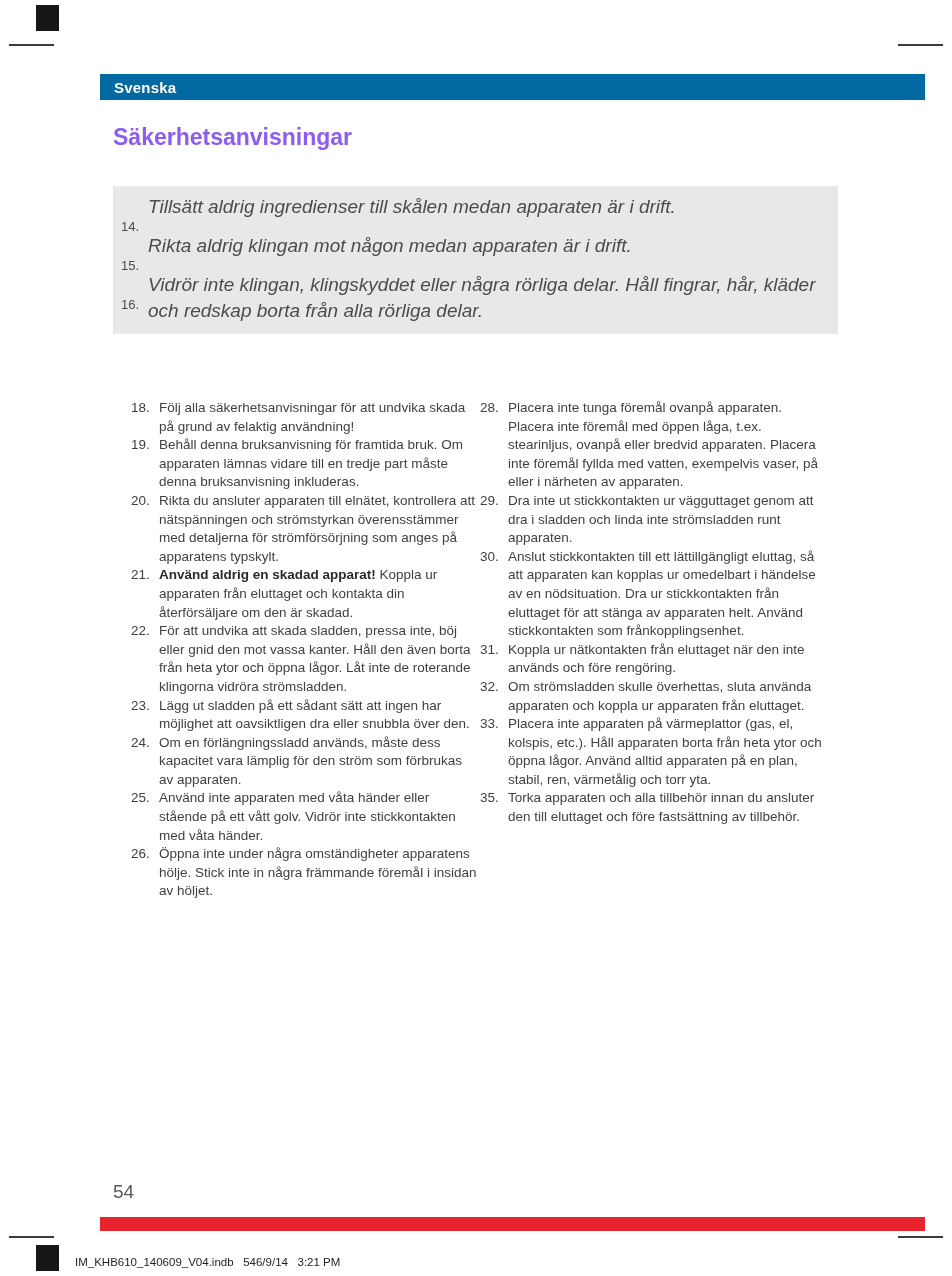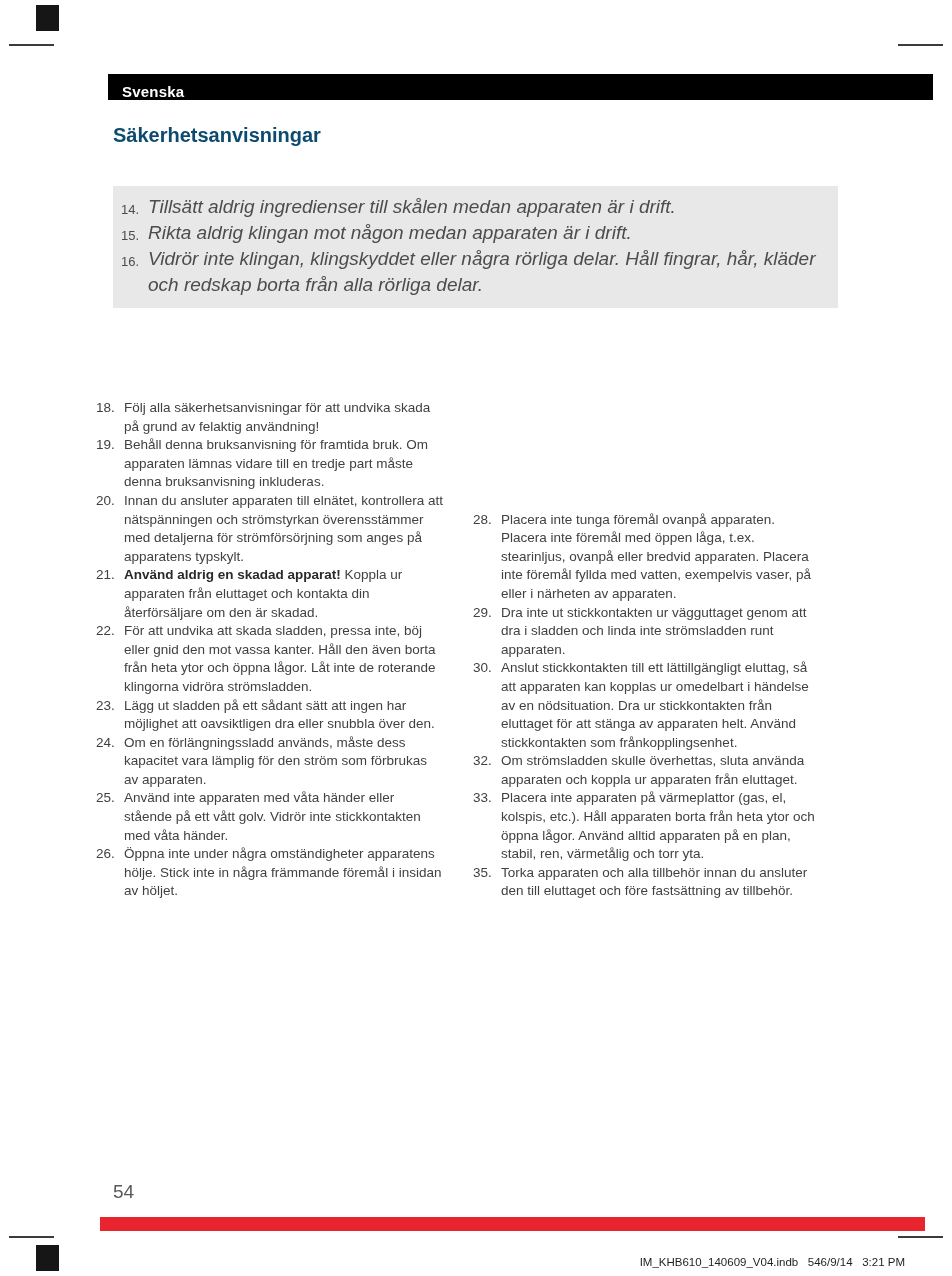--- a/index.html
+++ b/index.html
@@ -25,40 +25,39 @@
   .cropline.tl { left: 9px;   top: 44px;   width: 45px; }
   .cropline.tr { left: 898px; top: 44px;   width: 45px; }
   .cropline.bl { left: 9px;   top: 1236px; width: 45px; }
   .cropline.br { left: 898px; top: 1236px; width: 45px; }
 
   
   .header-bar {
     position: absolute;
     left: 100px; top: 74px;
     width: 825px; height: 26px;
-    background: #000000;
-    display: flex;
-    align-items: flex-end;
-    margin-left: 8px;
+    background: #0369a1;
+    display: flex;
+    align-items: center;
   }
   .header-bar .lang {
     color: #ffffff;
     font-weight: bold;
     font-size: 15px;
     padding-left: 14px;
     letter-spacing: 0.2px;
   }
 
   .page-title {
     position: absolute;
     left: 113px; top: 124px;
     margin: 0;
-    font-size: 20px;
+    font-size: 23px;
     font-weight: bold;
-    color: #0c4a6e;
+    color: #8b5cf6;
   }
 
   
   .highlight-block {
     position: absolute;
     left: 113px; top: 186px;
     width: 725px;
     box-sizing: border-box;
     background: #e8e8e8;
     padding: 8px 10px 10px 8px;
@@ -68,31 +67,30 @@
     font-size: 19px;
     line-height: 26px;
     color: #4c4c4e;
   }
   .hl-item .num {
     flex: 0 0 27px;
     font-size: 13px;
     line-height: 1;
     padding-top: 9px;
     color: #4c4c4e;
+    margin-top: 17px;
   }
   .hl-item .body { flex: 1; font-style: italic; }
 
   
   .columns {
     position: absolute;
-    left: 96px; top: 399px;
+    left: 131px; top: 399px;
     width: 727px;
     display: flex;
-    column-gap: 28px;
-    align-items: flex-end;
   }
   .col { width: 349px; }
   .b-item {
     display: flex;
     font-size: 13.5px;
     line-height: 18.6px;
     color: #414042;
   }
   .b-item .num { flex: 0 0 28px; }
   .b-item .body { flex: 1; }
@@ -110,21 +108,21 @@
     position: absolute;
     left: 100px; top: 1217px;
     width: 825px; height: 14px;
     background: #e8242f;
   }
 
   .footer-row {
     position: absolute;
     left: 75px; right: 47px; top: 1256px;
     display: flex;
-    justify-content: flex-end;
+    justify-content: flex-start;
     font-size: 11.5px;
     color: #1f1f1f;
     white-space: pre;
   }
 </style>
 </head>
 <body>
 
 <div class="page">
 
@@ -161,21 +159,21 @@
         <div class="b-item">
           <span class="num">18.</span>
           <span class="body">Följ alla säkerhetsanvisningar för att undvika skada på grund av felaktig användning!</span>
         </div>
         <div class="b-item">
           <span class="num">19.</span>
           <span class="body">Behåll denna bruksanvisning för framtida bruk. Om apparaten lämnas vidare till en tredje part måste denna bruksanvisning inkluderas.</span>
         </div>
         <div class="b-item">
           <span class="num">20.</span>
-          <span class="body">Innan du ansluter apparaten till elnätet, kontrollera att nätspänningen och strömstyrkan överensstämmer med detaljerna för strömförsörjning som anges på apparatens typskylt.</span>
+          <span class="body">Rikta du ansluter apparaten till elnätet, kontrollera att nätspänningen och strömstyrkan överensstämmer med detaljerna för strömförsörjning som anges på apparatens typskylt.</span>
         </div>
         <div class="b-item">
           <span class="num">21.</span>
           <span class="body"><strong>Använd aldrig en skadad apparat! </strong>Koppla ur apparaten från eluttaget och kontakta din återförsäljare om den är skadad.</span>
         </div>
         <div class="b-item">
           <span class="num">22.</span>
           <span class="body">För att undvika att skada sladden, pressa inte, böj eller gnid den mot vassa kanter. Håll den även borta från heta ytor och öppna lågor. Låt inte de roterande klingorna vidröra strömsladden.</span>
         </div>
         <div class="b-item">
@@ -200,20 +198,24 @@
           <span class="num">28.</span>
           <span class="body">Placera inte tunga föremål ovanpå apparaten. Placera inte föremål med öppen låga, t.ex. stearinljus, ovanpå eller bredvid apparaten. Placera inte föremål fyllda med vatten, exempelvis vaser, på eller i närheten av apparaten.</span>
         </div>
         <div class="b-item">
           <span class="num">29.</span>
           <span class="body">Dra inte ut stickkontakten ur vägguttaget genom att dra i sladden och linda inte strömsladden runt apparaten.</span>
         </div>
         <div class="b-item">
           <span class="num">30.</span>
           <span class="body">Anslut stickkontakten till ett lättillgängligt eluttag, så att apparaten kan kopplas ur omedelbart i händelse av en nödsituation. Dra ur stickkontakten från eluttaget för att stänga av apparaten helt. Använd stickkontakten som frånkopplingsenhet.</span>
+        </div>
+        <div class="b-item">
+          <span class="num">31.</span>
+          <span class="body">Koppla ur nätkontakten från eluttaget när den inte används och före rengöring.</span>
         </div>
         <div class="b-item">
           <span class="num">32.</span>
           <span class="body">Om strömsladden skulle överhettas, sluta använda apparaten och koppla ur apparaten från eluttaget.</span>
         </div>
         <div class="b-item">
           <span class="num">33.</span>
           <span class="body">Placera inte apparaten på värmeplattor (gas, el, kolspis, etc.). Håll apparaten borta från heta ytor och öppna lågor. Använd alltid apparaten på en plan, stabil, ren, värmetålig och torr yta.</span>
         </div>
         <div class="b-item">

